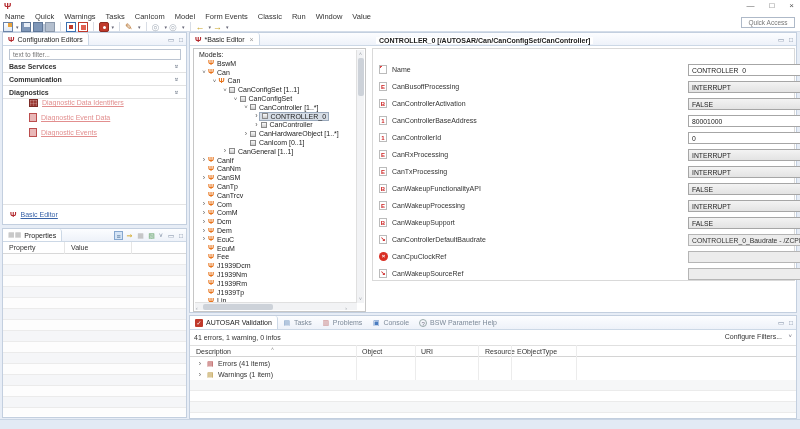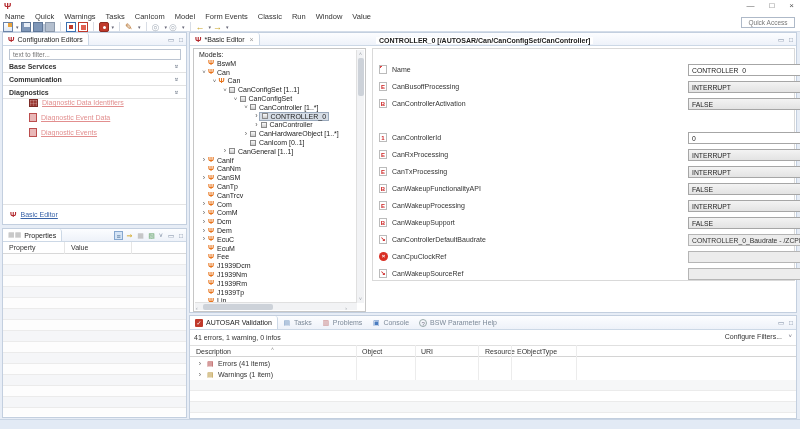--- a/index.html
+++ b/index.html
@@ -439,20 +439,25 @@
           <span>INTERRUPT</span>
         </div>
     </div>
     <div class="frow" style="top:65px">
       <span class="fic fic-bool"></span>
       <span class="flab">CanControllerActivation</span>
       <div class="combo">
           <span>FALSE</span>
         </div>
     </div>
+    <div class="frow" style="top:82px">
+      <span class="fic fic-int"></span>
+      <span class="flab">CanControllerBaseAddress</span>
+      <input class="tin" value="80001000" style="">
+    </div>
     <div class="frow" style="top:99px">
       <span class="fic fic-int"></span>
       <span class="flab">CanControllerId</span>
       <input class="tin" value="0" style="">
     </div>
     <div class="frow" style="top:116px">
       <span class="fic fic-enum"></span>
       <span class="flab">CanRxProcessing</span>
       <div class="combo">
           <span>INTERRUPT</span>

